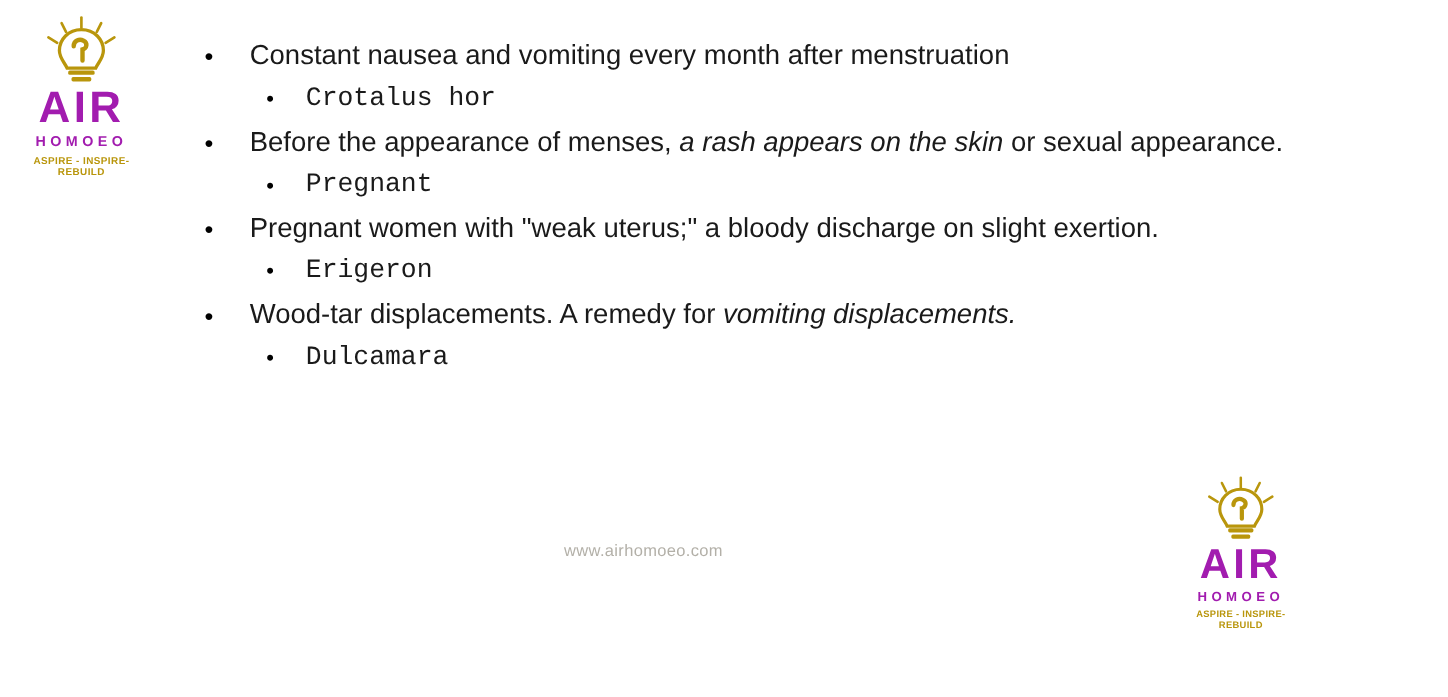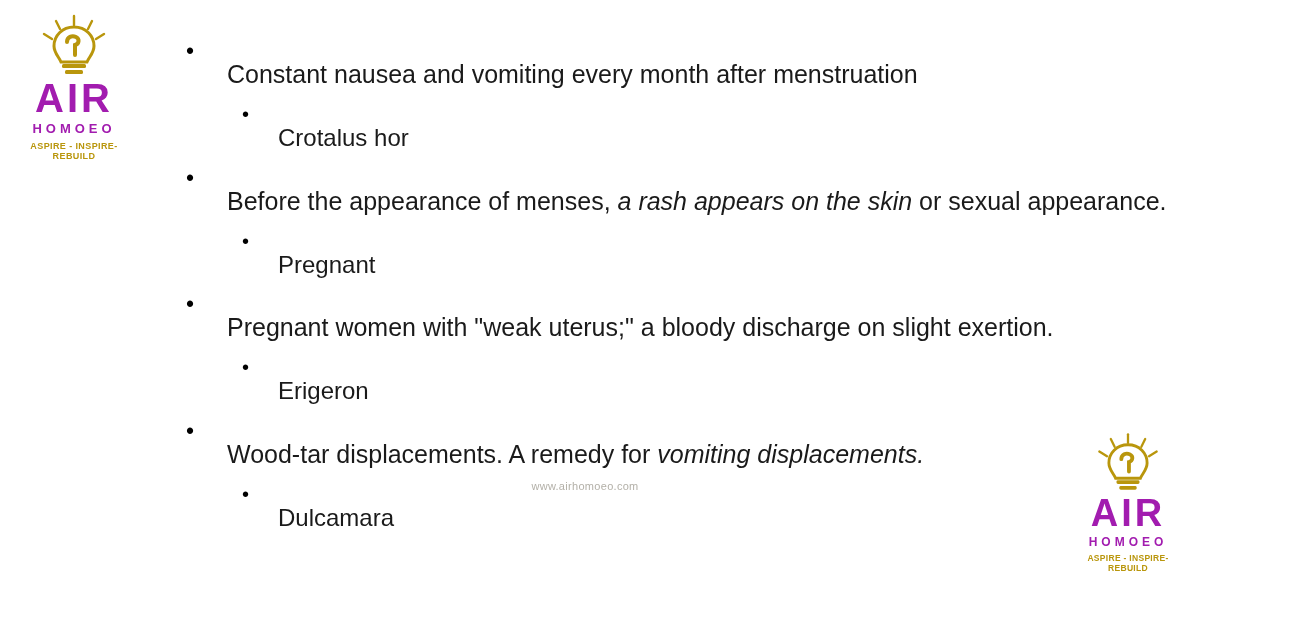--- a/index.html
+++ b/index.html
@@ -115,36 +115,36 @@
     margin-right: 22px;
     font-size: 20px;
     top: 6px;
   }
   .bullet-text {
     flex: 1 1 auto;
     font-size: 25px;
     line-height: 1.32;
     color: #1a1a1a;
     white-space: pre-wrap;
-    margin-top: 24px;
   }
   .level-2 .bullet-text {
     font-size: 24px;
+    font-family: Liberation Mono, monospace;
   }
   .bullet-text em {
   }
 
   
   .watermark {
     position: absolute;
     left: 0;
-    top: 480px;
+    top: 492px;
     width: 1170px;
     text-align: center;
-    font-size: 11px;
+    font-size: 15px;
     color: #b3b0a8;
     letter-spacing: 0.3px;
   }
 </style>
 </head>
 <body>
 
 <div class="logo-tl">
   <svg class="logo-mark" width="90" height="62" viewBox="0 0 90 62">
     <g stroke="#b9960c" stroke-width="2.4" stroke-linecap="round" fill="none">

